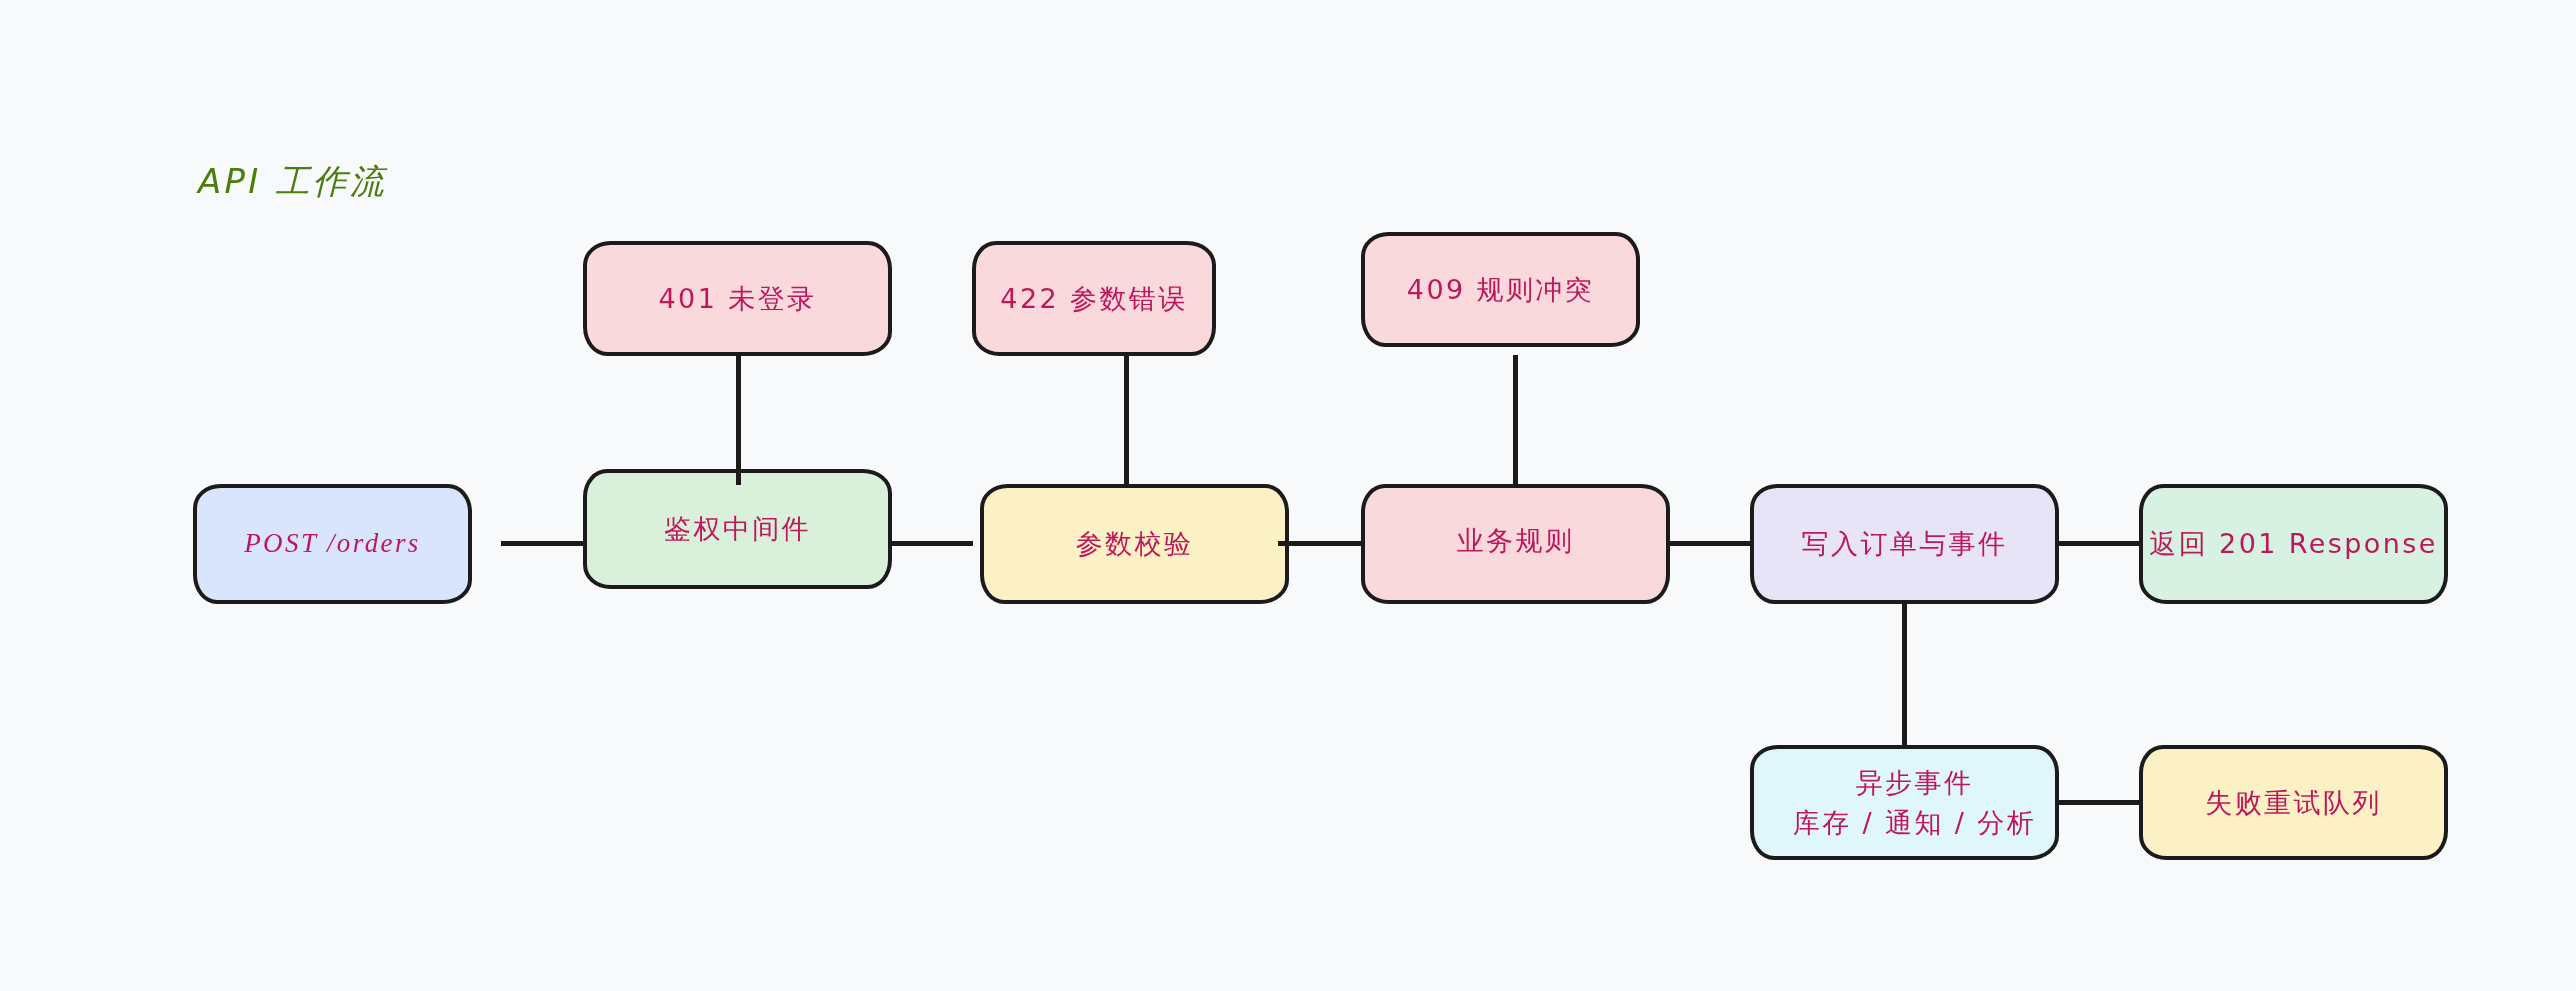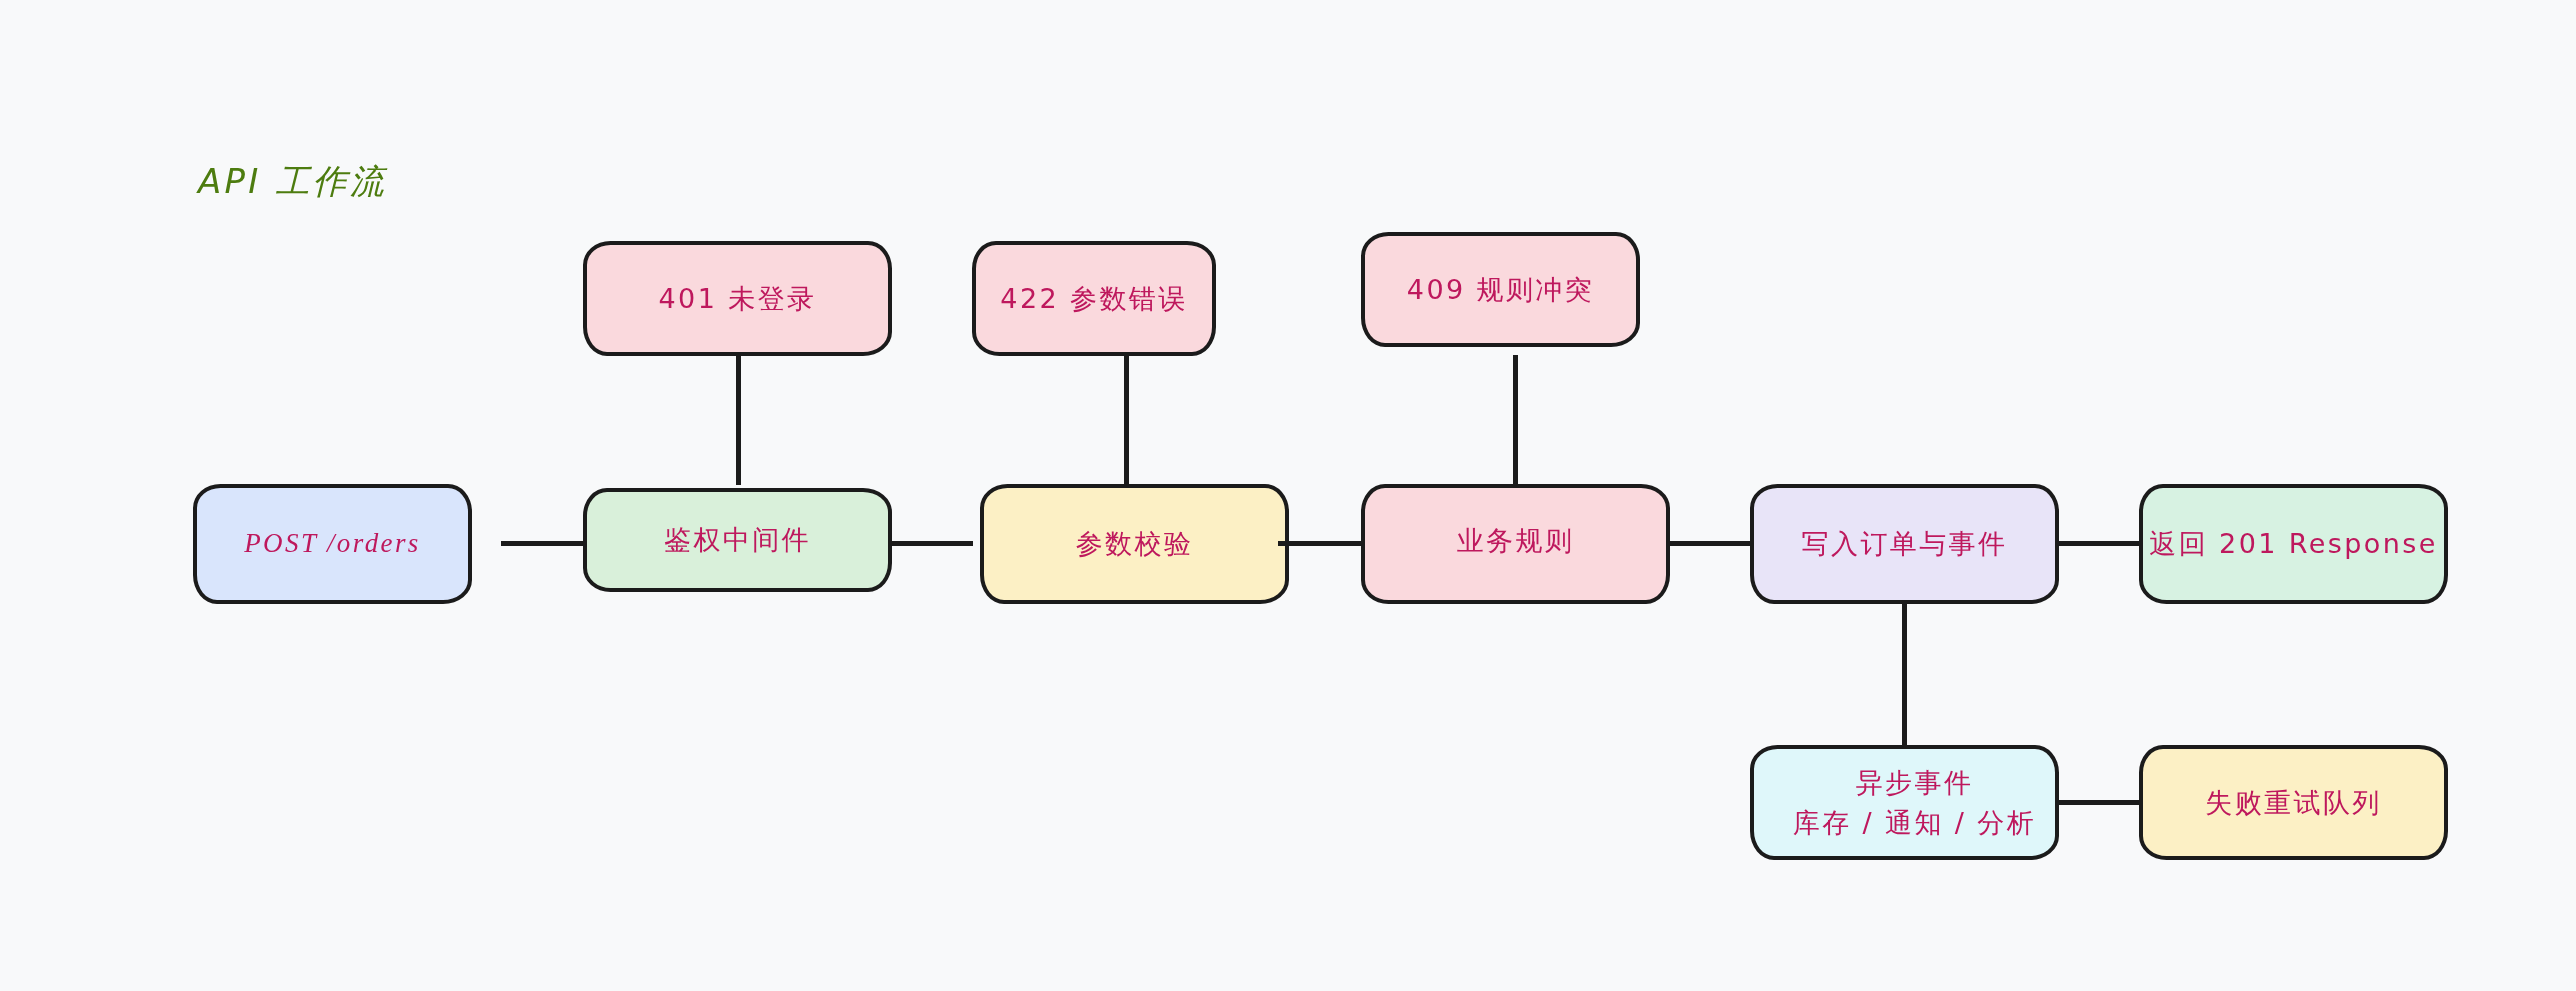--- a/index.html
+++ b/index.html
@@ -64,21 +64,21 @@
   <div class="node alt" style="left: 972px; top: 241px; width: 244px; height: 115px; background-color: rgb(250, 217, 221);">
     <div class="label">422 参数错误</div>
   </div>
   <div class="node" style="left: 1361px; top: 224px; width: 279px; height: 115px; background-color: rgb(250, 217, 221); margin-top: 8px;">
     <div class="label">409 规则冲突</div>
   </div>
 
   <div class="node" style="left: 193px; top: 484px; width: 279px; height: 120px; background-color: rgb(217, 229, 252); font-family: Liberation Serif, serif;">
     <div class="label" style="font-style:italic;">POST /orders</div>
   </div>
-  <div class="node alt" style="left: 583px; top: 488px; width: 309px; height: 104px; background-color: rgb(217, 240, 218);">
+  <div class="node alt" style="left: 583px; top: 469px; width: 309px; height: 120px; background-color: rgb(217, 240, 218);">
     <div class="label">鉴权中间件</div>
   </div>
   <div class="node" style="left: 972px; top: 484px; width: 309px; height: 120px; background-color: rgb(252, 240, 197); margin-left: 8px;">
     <div class="label">参数校验</div>
   </div>
   <div class="node alt" style="left: 1361px; top: 484px; width: 309px; height: 120px; background-color: rgb(250, 217, 221); font-family: Liberation Mono, monospace;">
     <div class="label">业务规则</div>
   </div>
   <div class="node" style="left: 1750px; top: 484px; width: 309px; height: 120px; background-color: rgb(232, 228, 248);">
     <div class="label">写入订单与事件</div>

